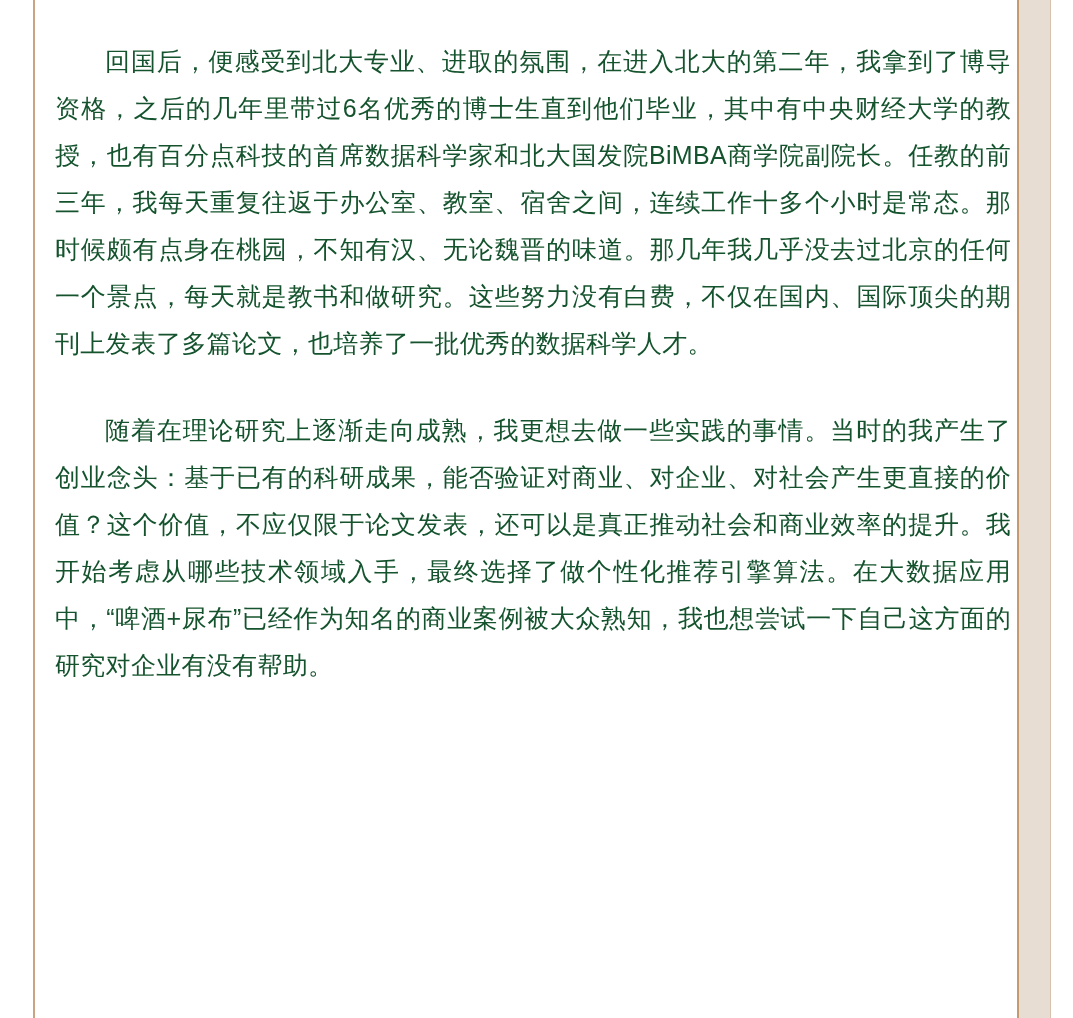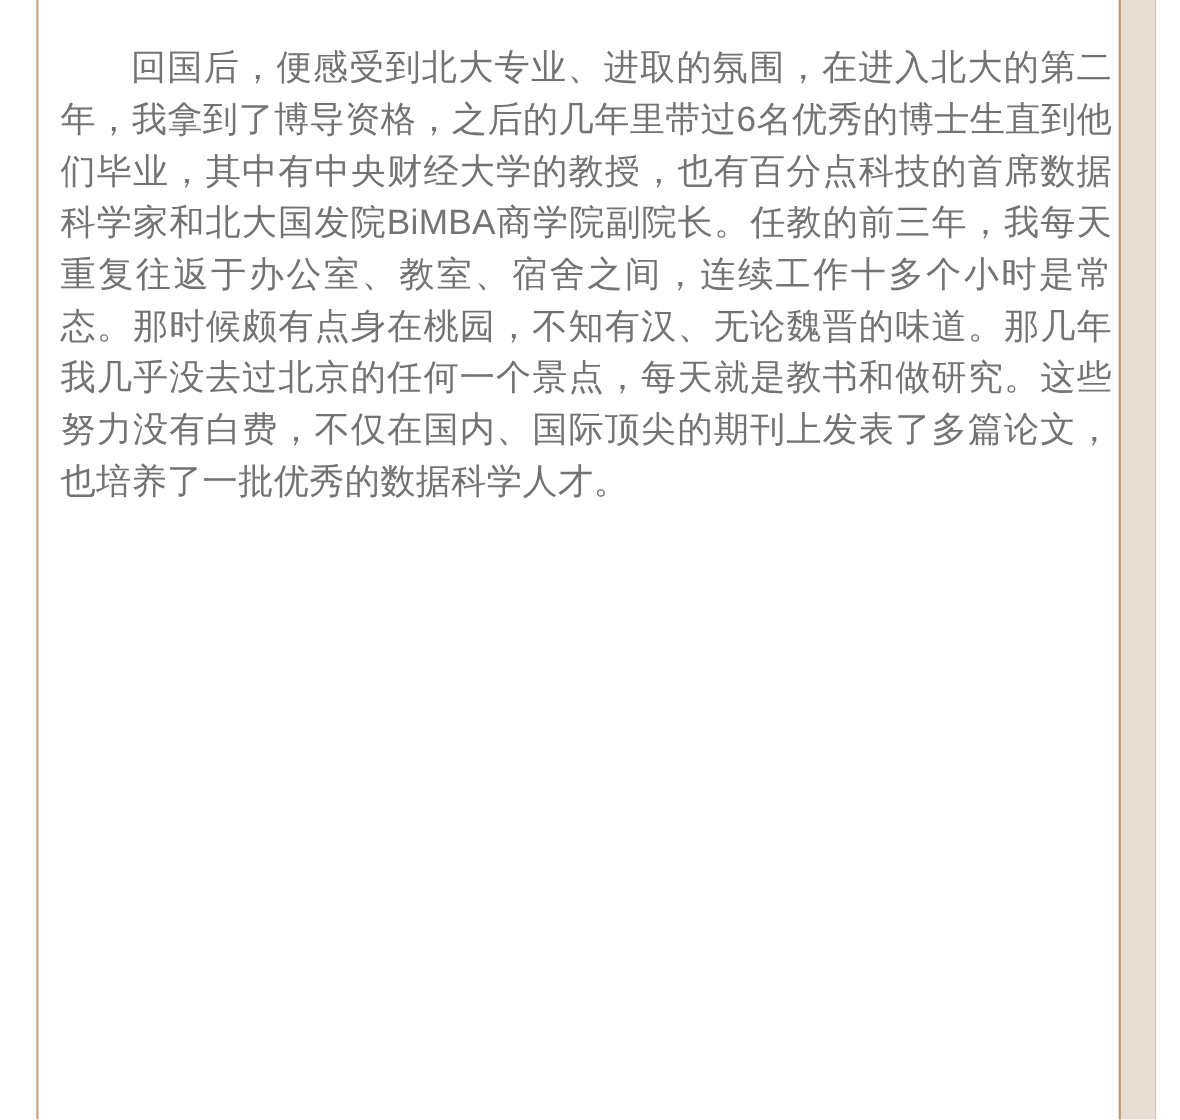--- a/index.html
+++ b/index.html
@@ -25,24 +25,24 @@
   .content {
     position: absolute;
     left: 55px;
     top: 0;
     width: 956px;
     padding-top: 38px;
     box-sizing: border-box;
   }
   .para {
     margin: 0 0 40px 0;
-    font-size: 32px;
+    font-size: 25px;
     line-height: 47px;
     letter-spacing: 0.3px;
-    color: #737373;
+    color: #14532d;
     text-align: justify;
     text-indent: 2em;
     word-break: break-all;
   }
   .para:last-child {
     margin-bottom: 0;
   }
   .right-strip {
     position: absolute;
     left: 1017px;
@@ -56,17 +56,18 @@
 </style>
 </head>
 <body>
 
 <div class="page">
 
   <div class="left-rule" style="background-color: rgb(201, 164, 130);"></div>
 
   <main class="content">
     <p class="para">回国后，便感受到北大专业、进取的氛围，在进入北大的第二年，我拿到了博导资格，之后的几年里带过6名优秀的博士生直到他们毕业，其中有中央财经大学的教授，也有百分点科技的首席数据科学家和北大国发院BiMBA商学院副院长。任教的前三年，我每天重复往返于办公室、教室、宿舍之间，连续工作十多个小时是常态。那时候颇有点身在桃园，不知有汉、无论魏晋的味道。那几年我几乎没去过北京的任何一个景点，每天就是教书和做研究。这些努力没有白费，不仅在国内、国际顶尖的期刊上发表了多篇论文，也培养了一批优秀的数据科学人才。</p>
+    <p class="para">随着在理论研究上逐渐走向成熟，我更想去做一些实践的事情。当时的我产生了创业念头：基于已有的科研成果，能否验证对商业、对企业、对社会产生更直接的价值？这个价值，不应仅限于论文发表，还可以是真正推动社会和商业效率的提升。我开始考虑从哪些技术领域入手，最终选择了做个性化推荐引擎算法。在大数据应用中，“啤酒+尿布”已经作为知名的商业案例被大众熟知，我也想尝试一下自己这方面的研究对企业有没有帮助。</p>
   </main>
 
   <div class="right-strip" style="background-color: rgb(232, 221, 211); border-left-color: rgb(196, 154, 114); border-right-color: rgb(214, 194, 173);"></div>
 
 </div>
 
 </body></html>

